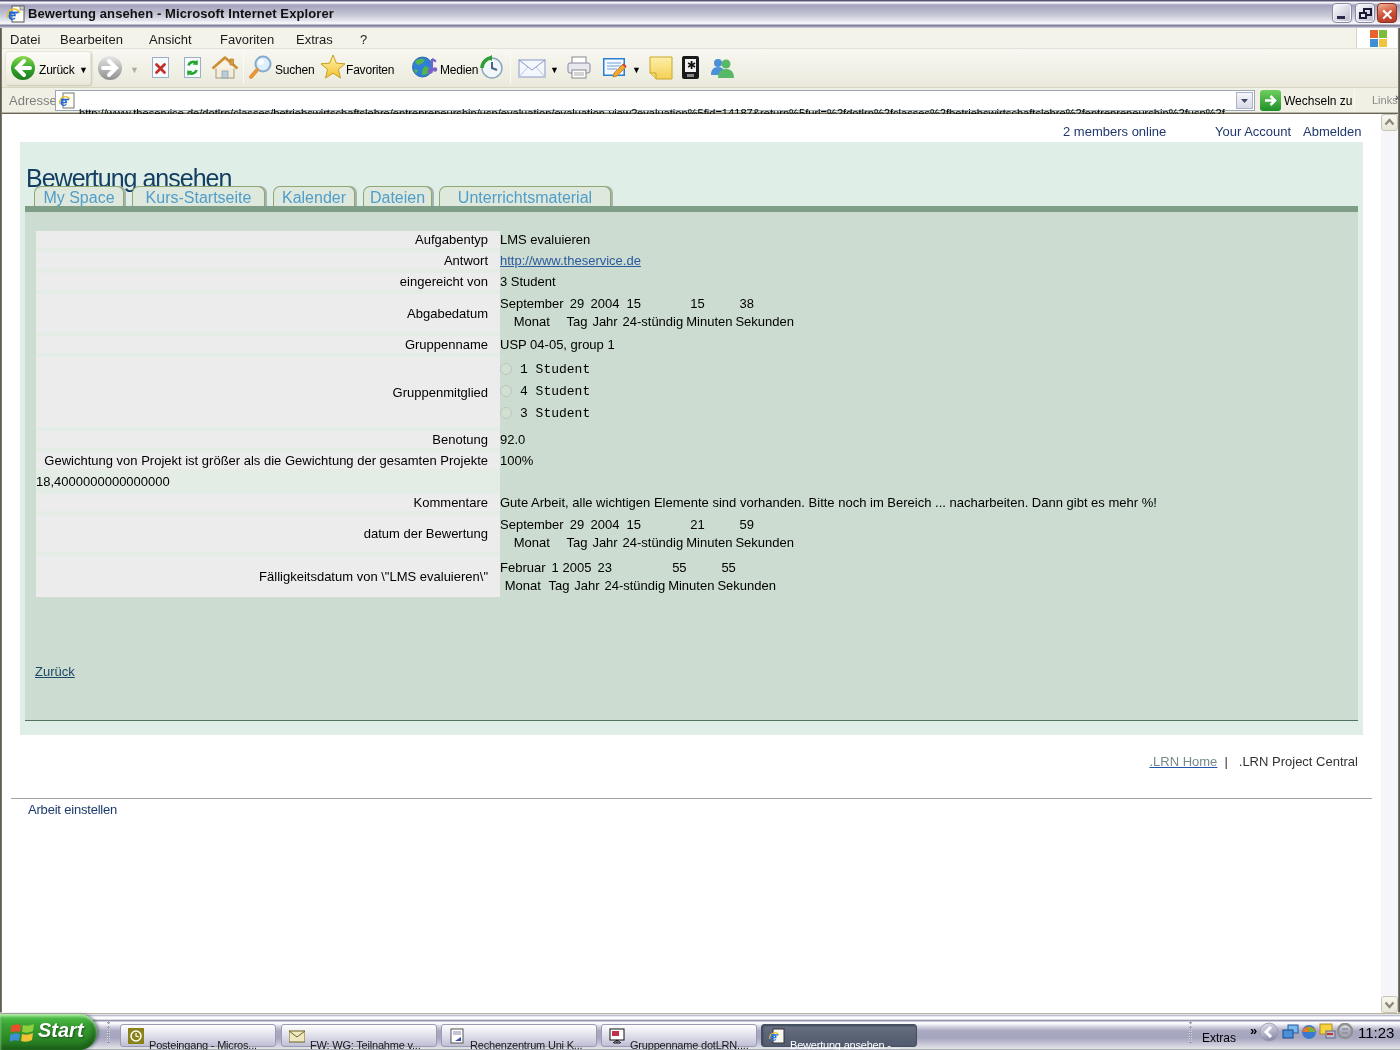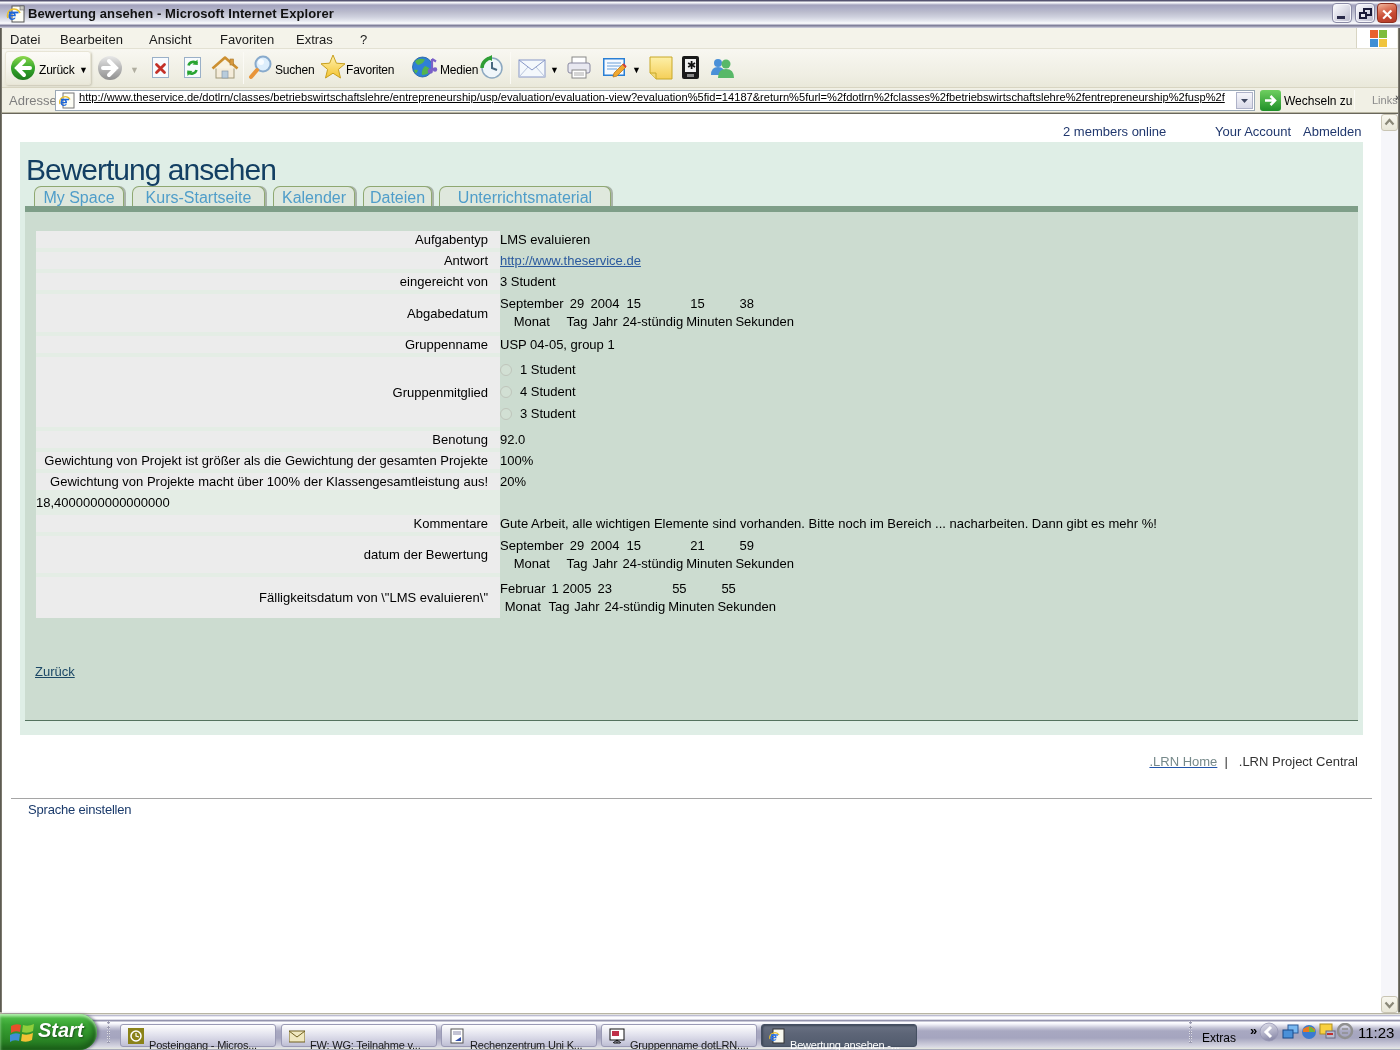--- a/index.html
+++ b/index.html
@@ -33,51 +33,51 @@
 
 #toolbar { position:absolute; left:2px; top:49px; width:1396px; height:39px; background:linear-gradient(#f8f7f1,#efeee3 70%,#e9e8da); border-bottom:1px solid #d8d5c2; }
 .tsep { position:absolute; top:3px; width:1px; height:32px; background:#d5d2bf; border-right:1px solid #fbfaf5; }
 .tbtxt { position:absolute; top:14px; font-size:12px; color:#000; letter-spacing:-0.2px; }
 #backbtn { position:absolute; left:3px; top:2px; width:86px; height:34px; border:1px solid #e8e5d6; border-radius:3px; background:linear-gradient(#fcfbf7,#f3f2e9 60%,#e9e8da); box-shadow:1px 1px 2px #c9c6b5; }
 
 
 #addrbar { position:absolute; left:2px; top:88px; width:1396px; height:25px; background:#f1f0e5; border-bottom:1px solid #b8b5a2; }
 #addrlabel { position:absolute; left:7px; top:5px; font-size:13px; color:#7e7e7e; }
 #addrfield { position:absolute; left:53px; top:2px; width:1200px; height:21px; background:#fff; border:1px solid #9aa8b5; }
-#addrurl { position:absolute; left:23px; top:0; width:1158px; font-size:11.1px; color:#000; white-space:nowrap; overflow:hidden;text-decoration:underline; }
+#addrurl { position:absolute; left:23px; top:16px; width:1158px; font-size:11.1px; color:#000; white-space:nowrap; overflow:hidden; }
 #addrdrop { position:absolute; right:1px; top:1px; width:17px; height:17px; background:linear-gradient(#f6f6fb,#d9dae8); border:1px solid #aeb2c8; }
 #gobtn { position:absolute; left:1258px; top:2px; width:84px; height:21px; font-size:12px; color:#000; }
 #linkslbl { position:absolute; left:1370px; top:6px; font-size:11px; color:#8a8a8a; }
 
 
 #viewport { position:absolute; left:2px; top:114px; width:1396px; height:899px; background:#fff; }
 #scroll { position:absolute; right:0; top:0; width:17px; height:899px; background:#f6f6fa; }
 .sbtn { position:absolute; left:0px; width:17px; height:17px; background:linear-gradient(#f8f7ef,#e9e7d8); border:1px solid #c9c5b4; border-radius:3px; }
 
 #memberline { position:absolute; left:0; top:0; width:1380px; height:28px; background:#fff; }
 #memberline span { position:absolute; top:10px; font-size:13px; color:#21386e; }
 
 #mint { position:absolute; left:18px; top:28px; width:1343px; height:593px; background:#dfeee6; }
-h1 { position:absolute; left:6px; top:11px; font-size:30px; font-weight:normal; color:#133f63; letter-spacing:-1px; }
+h1 { position:absolute; left:6px; top:22px; font-size:25px; font-weight:normal; color:#133f63; letter-spacing:-1px; }
 #tabs { position:absolute; left:0px; top:44px; height:20px; width:1343px; }
 .tab { position:absolute; top:0; height:20px; background:#dfe8dd; border:1px solid #8fa871; border-bottom:none; border-radius:7px 7px 0 0; box-shadow:2px 0 0 #a9b3a9; font-size:16px; color:#4f9dc9; text-align:center; line-height:21px; }
 #greenbar { position:absolute; left:5px; top:64px; width:1333px; height:6px; background:#7e9e88; }
 #panel { position:absolute; left:5px; top:70px; width:1333px; height:509px; background:#ccdcd0; border-bottom:1px solid #54735f; }
 
 #tbl { position:absolute; left:11px; top:19px; width:1310px;
   background:linear-gradient(to right,#e4ede5 0,#e4ede5 464px,transparent 464px); }
 .row { display:flex; margin-bottom:4px; }
 .lab { width:464px; background:#ececec; display:flex; align-items:center; justify-content:flex-end; padding-right:12px; font-size:13px; color:#000; flex-shrink:0; }
 .val { font-size:13px; color:#000; display:flex; flex-direction:column; justify-content:center; }
 a.plain { color:#2b5a9e; }
 .dt { border-collapse:separate; border-spacing:3px 0; margin-left:-3px; }
 .dt td { font-size:13px; padding:0; text-align:center; vertical-align:top; line-height:18px; }
 .dt td.v4 { text-align:left; padding-left:4px; }
 .radio { width:12px; height:12px; border-radius:50%; border:1px solid #bfc5bb; background:#d2e0d4; display:inline-block; vertical-align:-2px; margin-right:8px; }
-.radline { height:22px; line-height:22px; }
+.radline { height:22px; line-height:22px;font-family:Liberation Mono, monospace; }
 #zurueck { position:absolute; left:10px; top:452px; font-size:13px; color:#1c4866; text-decoration:underline; }
 
 #footer { position:absolute; left:0; top:640px; width:1356px; text-align:right; font-size:13px; color:#333; }
 #footer a { color:#76898a; text-decoration:underline; text-decoration-color:#2255aa; }
 #pagehr { position:absolute; left:9px; top:684px; width:1361px; height:1px; background:#a5a5a5; }
 #sprache { position:absolute; left:26px; top:688px; letter-spacing:-0.2px; font-size:13px; color:#1a3a6b; }
 
 
 #taskbar { position:absolute; left:0; top:1014px; width:1400px; height:36px;
   background:linear-gradient(#f5f5e3 0px,#bcbcd2 1.5px,#fcfcff 3px,#fcfcff 5px,#9393ad 6.5px,#fdfdff 8.5px,#f4f4fa 10px,#c4c4d6 14px,#a8a8c1 17px,#a5a5bf 24px,#c2c2d3 29px,#d9d9e4 33px,#e2e5df 34.5px,#8a8ca8 36px);
@@ -391,24 +391,20 @@
             </div>
           <div class="row" style="height:17px">
               <div class="lab">Benotung</div>
               <div class="val">92.0</div>
             </div>
           <div class="row" style="height:17px">
               <div class="lab">Gewichtung von Projekt ist größer als die Gewichtung der gesamten Projekte</div>
               <div class="val">100%</div>
             </div>
           <div class="row" style="height:17px">
-              <div class="lab">Gewichtung von Projekte macht über 100% der Klassengesamtleistung aus!</div>
-              <div class="val">20%</div>
-            </div>
-          <div class="row" style="height:17px">
               <div class="val">18,4000000000000000</div>
             </div>
           <div class="row" style="height:17px">
               <div class="lab">Kommentare</div>
               <div class="val">Gute Arbeit, alle wichtigen Elemente sind vorhanden. Bitte noch im Bereich ... nacharbeiten. Dann gibt es mehr %!</div>
             </div>
           <div class="row" style="height:37px">
               <div class="lab">datum der Bewertung</div>
               <div class="val">
             <table class="dt">
@@ -457,21 +453,21 @@
                   </tbody>
                 </table>
           </div>
             </div>
         </div>
         <a id="zurueck" href="#">Zurück</a>
       </div>
     </div>
     <div id="footer"><a href="#">.LRN Home</a> &nbsp;|&nbsp; &nbsp;.LRN Project Central</div>
     <div id="pagehr"></div>
-    <a id="sprache" href="#" style="text-decoration:none">Sprache einstellen</a>
+    <a id="sprache" href="#" style="text-decoration:none">Arbeit einstellen</a>
     <div id="scroll">
       <div class="sbtn" style="top:0"><svg width="15" height="15">
             <path d="M3.5 9.5 L7.5 5 L11.5 9.5" fill="none" stroke="#8a8878" stroke-width="2.2"></path>
           </svg></div>
       <div class="sbtn" style="bottom:0"><svg width="15" height="15">
             <path d="M3.5 5.5 L7.5 10 L11.5 5.5" fill="none" stroke="#8a8878" stroke-width="2.2"></path>
           </svg></div>
     </div>
   </div>
 </div>

